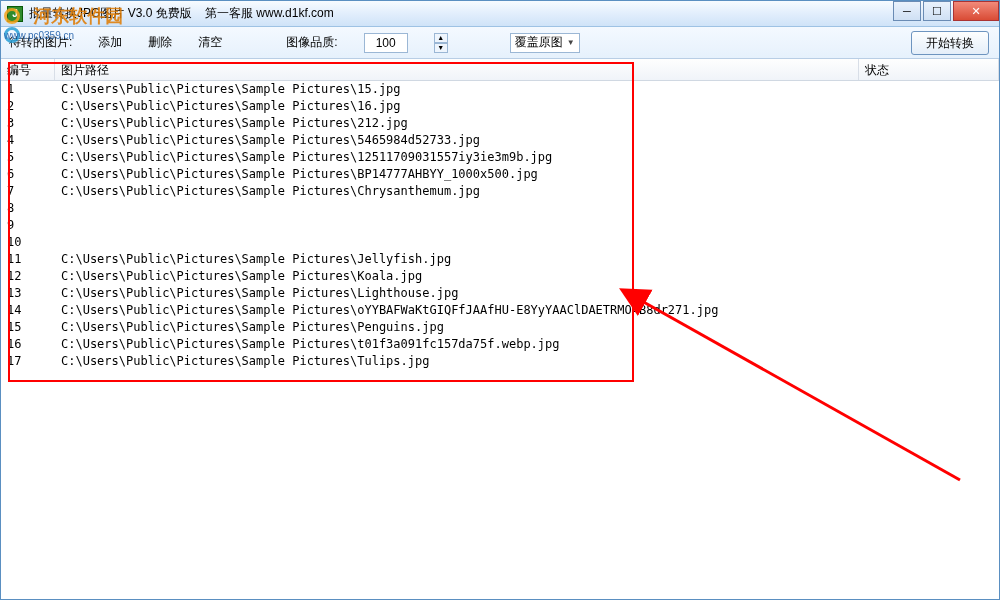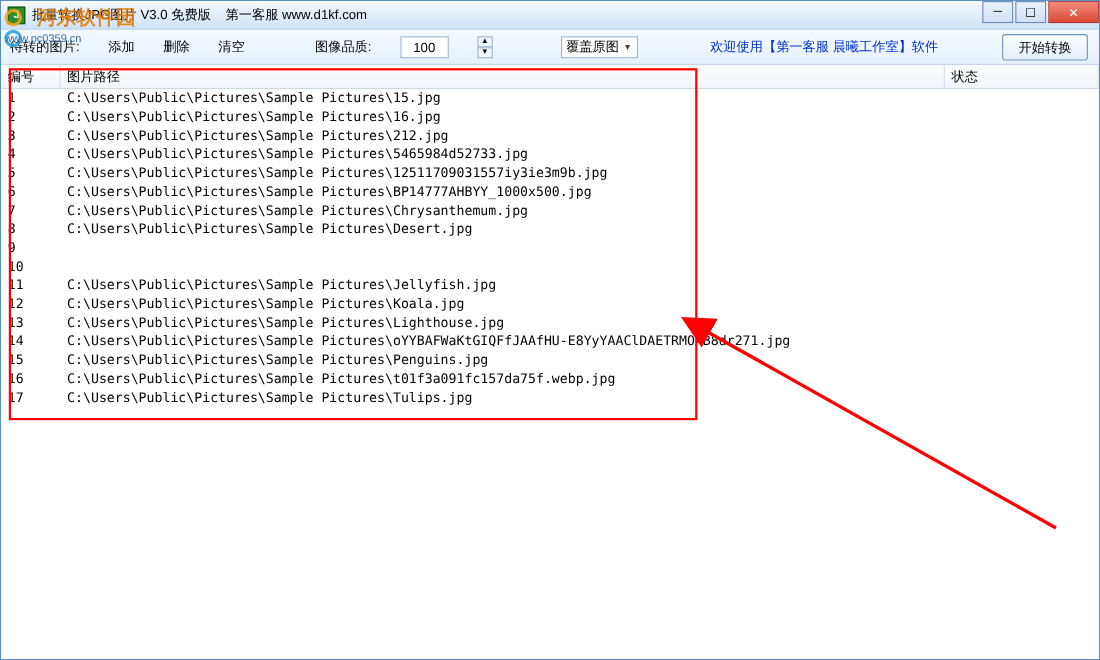--- a/index.html
+++ b/index.html
@@ -162,21 +162,20 @@
     <input class="quality-input" value="100" style="">
     <div class="spinbtns">
       <div>▲</div>
       <div>▼</div>
     </div>
     <span style="width:10px"></span>
     <div class="dropdown">
       <span>覆盖原图</span>
       <span class="arrow">▼</span>
     </div>
-    <span class="promo">欢迎使用【第一客服 晨曦工作室】软件</span>
     <div class="startbtn">
       <span>开始转换</span>
     </div>
   </div>
 
   <div class="listview">
     <div class="listheader">
       <div class="col col-id">编号</div>
       <div class="col col-path">图片路径</div>
       <div class="col col-status">状态</div>
@@ -212,21 +211,20 @@
           <div class="c2">C:\Users\Public\Pictures\Sample Pictures\BP14777AHBYY_1000x500.jpg</div>
           <div class="c3"></div>
         </div>
         <div class="row">
           <div class="c1">7</div>
           <div class="c2">C:\Users\Public\Pictures\Sample Pictures\Chrysanthemum.jpg</div>
           <div class="c3"></div>
         </div>
         <div class="row">
           <div class="c1">8</div>
-          <div class="c2">C:\Users\Public\Pictures\Sample Pictures\Desert.jpg</div>
           <div class="c3"></div>
         </div>
         <div class="row">
           <div class="c1">9</div>
           <div class="c3"></div>
         </div>
         <div class="row">
           <div class="c1">10</div>
           <div class="c3"></div>
         </div>

